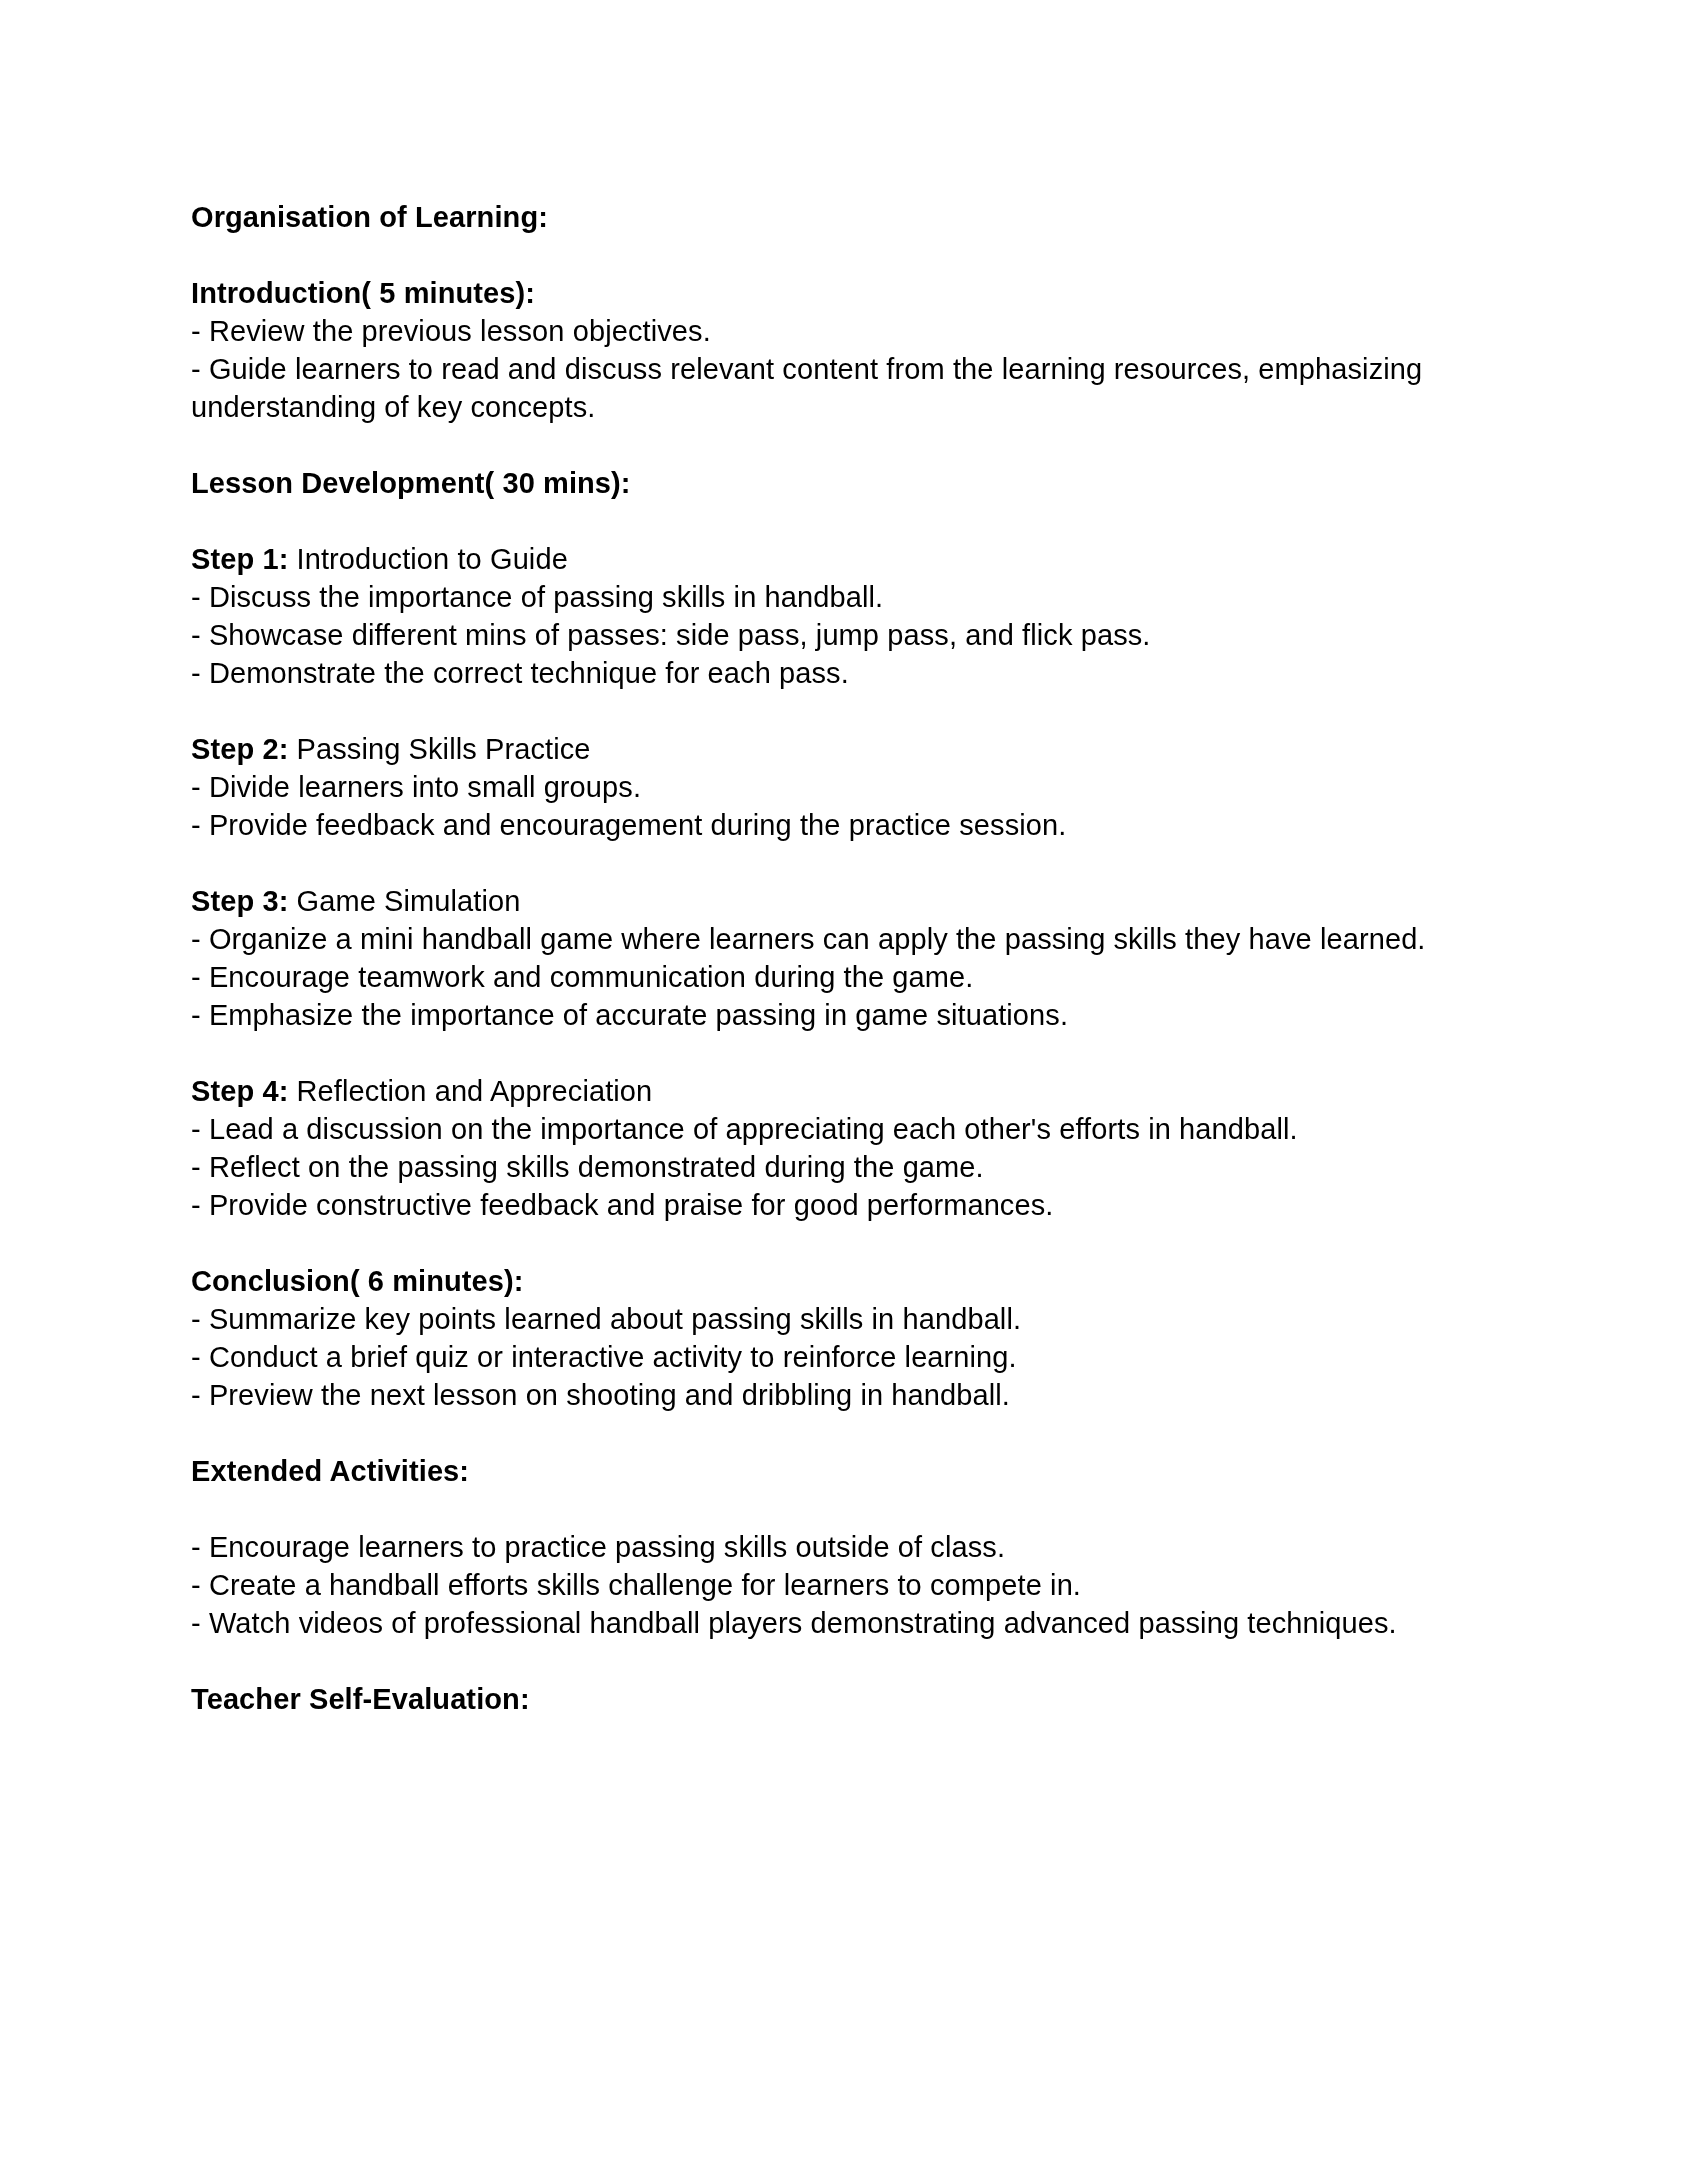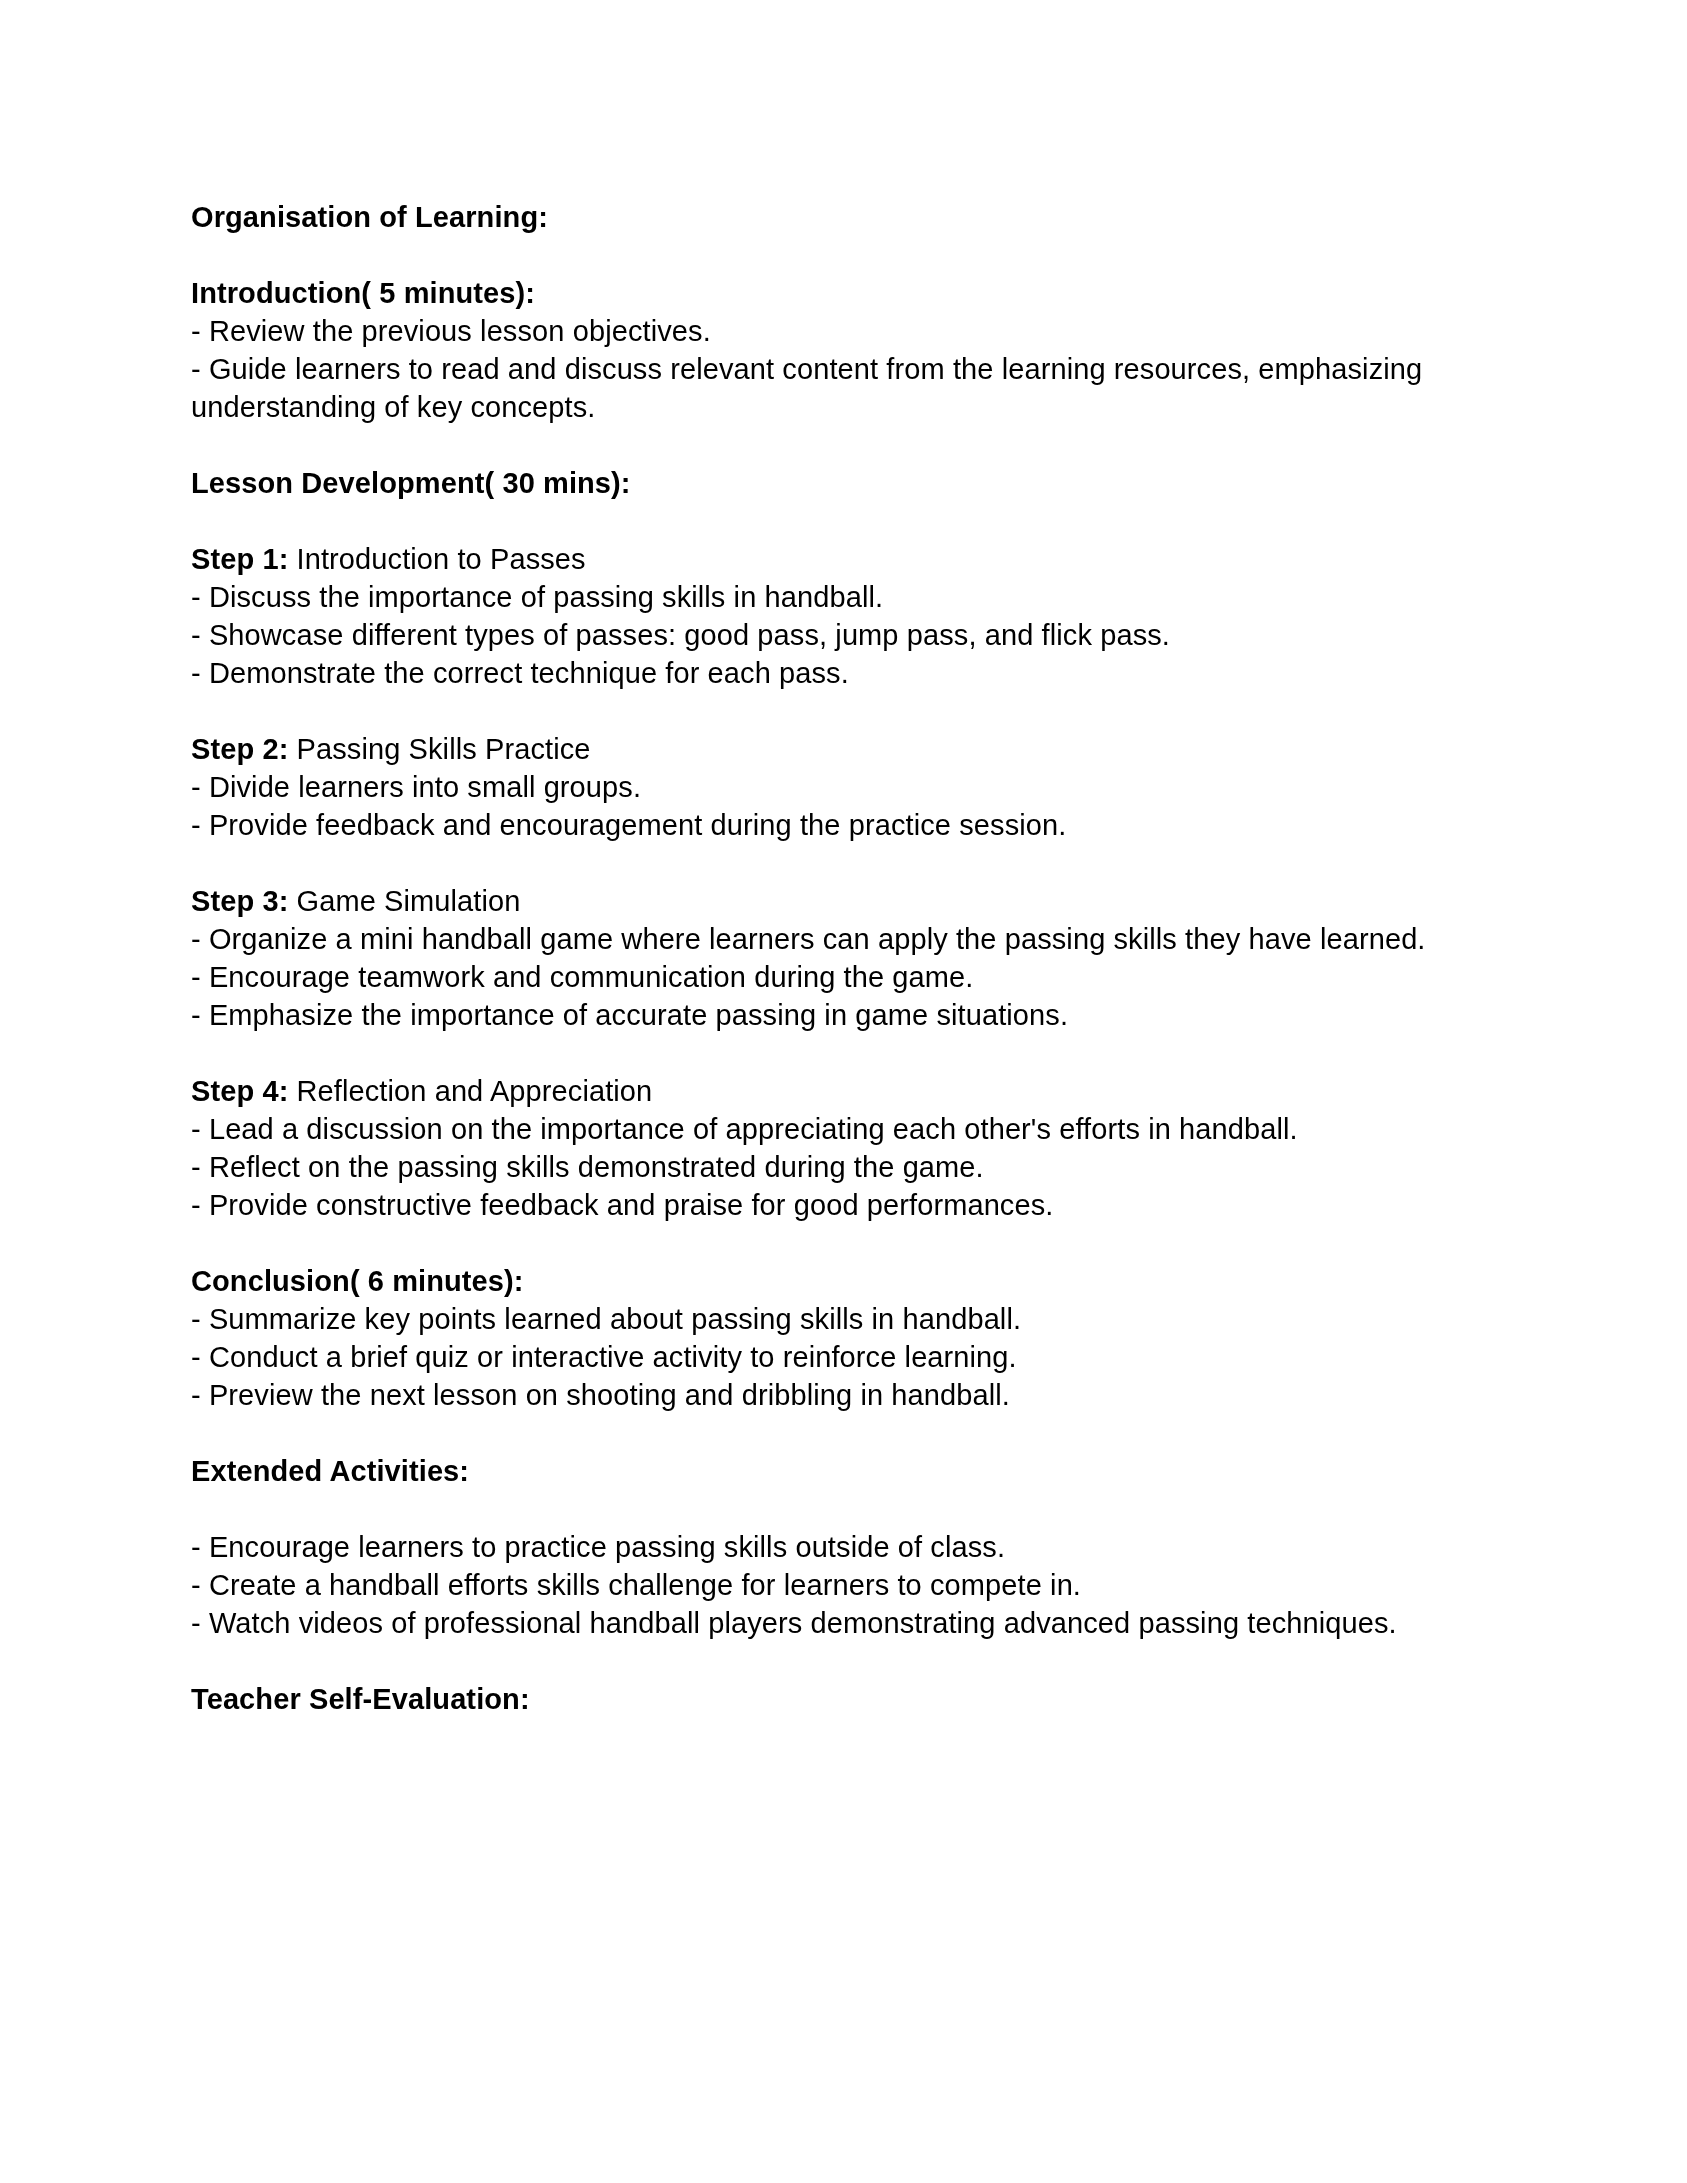--- a/index.html
+++ b/index.html
@@ -67,23 +67,23 @@
       <p class="line heading">Introduction( 5 minutes):</p>
       <p class="line">- Review the previous lesson objectives.</p>
       <p class="line">- Guide learners to read and discuss relevant content from the learning resources, emphasizing understanding of key concepts.</p>
     </div>
 
     <div class="block">
       <p class="line heading">Lesson Development( 30 mins):</p>
     </div>
 
     <div class="block">
-      <p class="line"><span class="step-label">Step 1:</span><span class="step-title"> Introduction to Passes</span></p>
+      <p class="line"><span class="step-label">Step 1:</span><span class="step-title"> Introduction to Guide</span></p>
       <p class="line">- Discuss the importance of passing skills in handball.</p>
-      <p class="line">- Showcase different types of passes: good pass, jump pass, and flick pass.</p>
+      <p class="line">- Showcase different mins of passes: side pass, jump pass, and flick pass.</p>
       <p class="line">- Demonstrate the correct technique for each pass.</p>
     </div>
 
     <div class="block">
       <p class="line"><span class="step-label">Step 2:</span><span class="step-title"> Passing Skills Practice</span></p>
       <p class="line">- Divide learners into small groups.</p>
       <p class="line">- Provide feedback and encouragement during the practice session.</p>
     </div>
 
     <div class="block">

